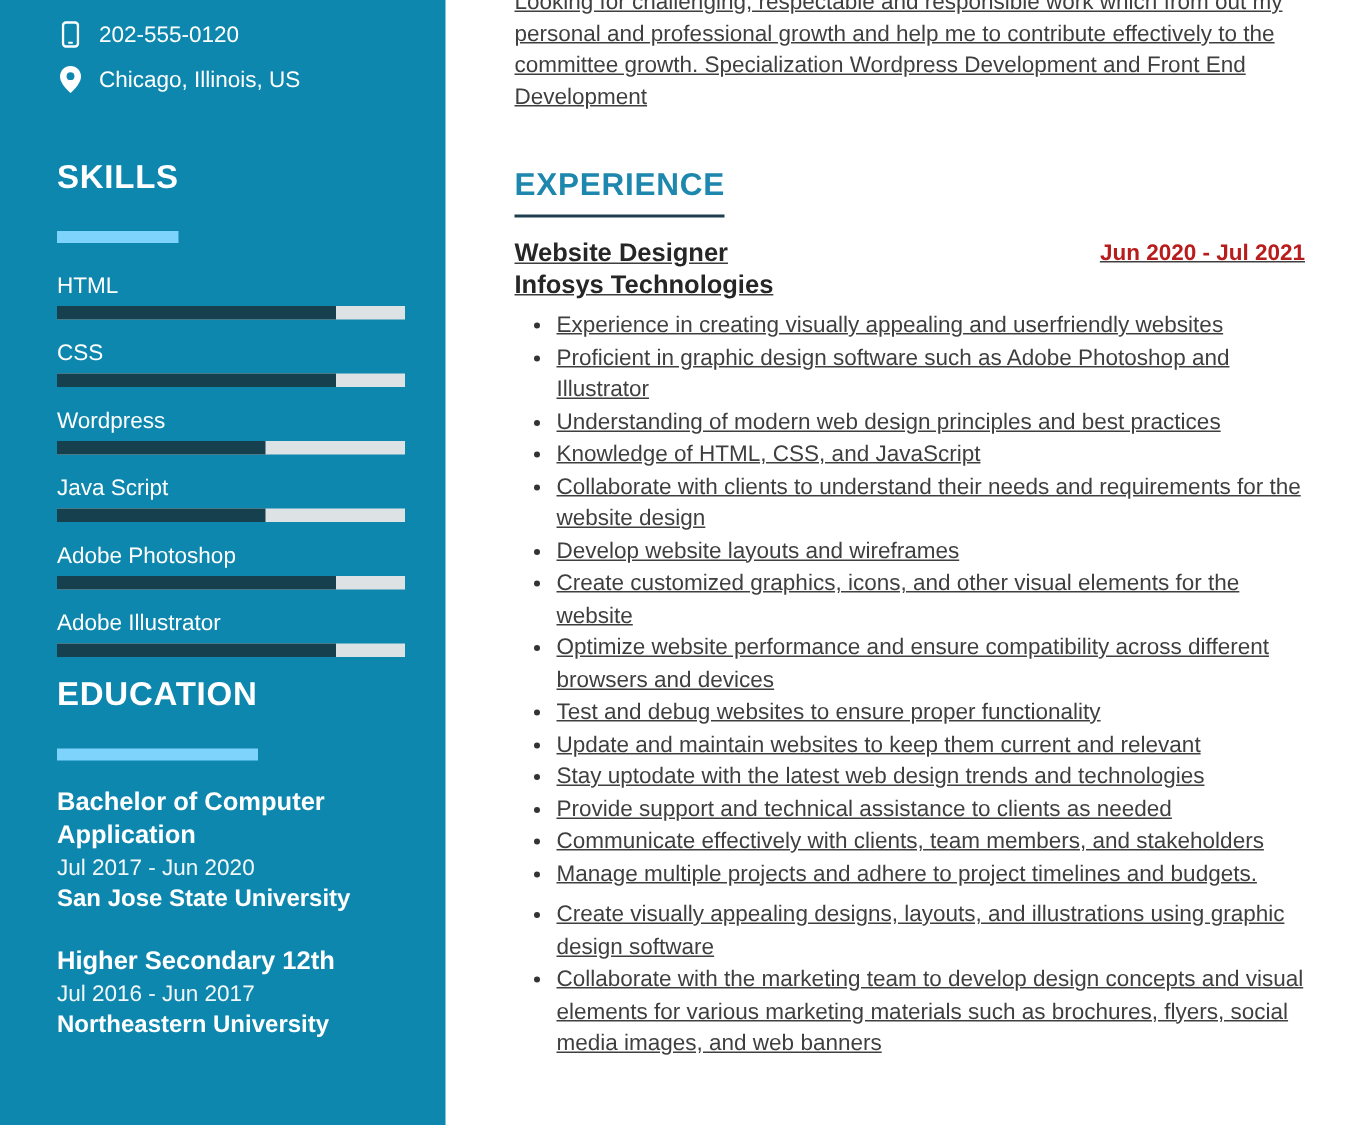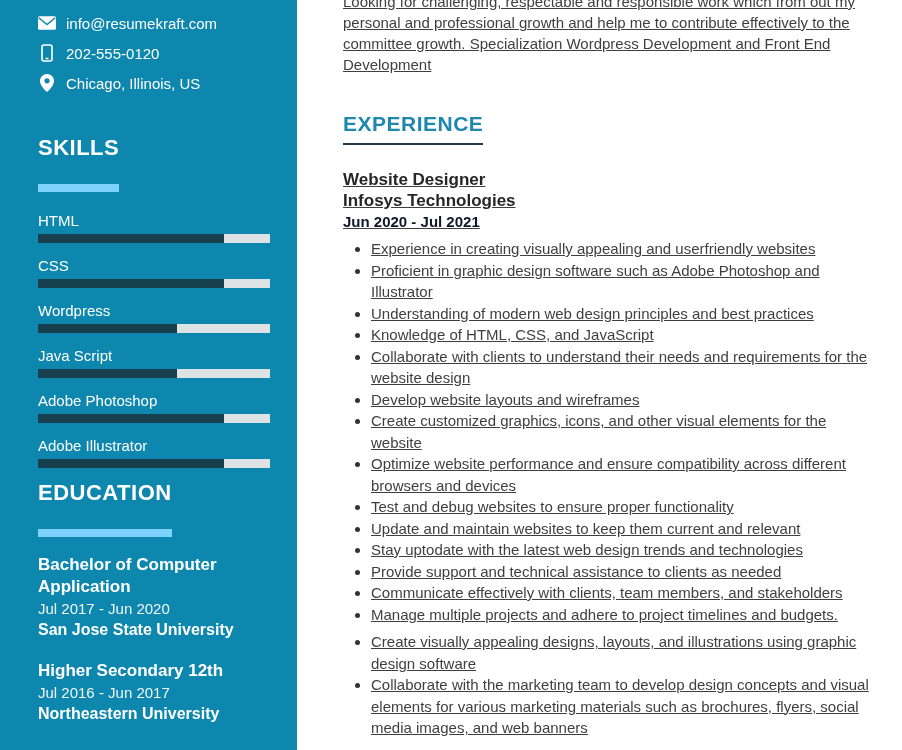--- a/index.html
+++ b/index.html
@@ -35,46 +35,37 @@
 
   
   .main { flex:1; padding:0 32px 0 46px; color:#3f3f3f;text-decoration:underline; }
   .summary { margin-top:-9px; font-size:15px; line-height:21px; color:#3f3f3f; }
 
   .main-heading { display:inline-block; margin-top:38px; font-size:21px; font-weight:bold;
                   color:#1d87ae; letter-spacing:0.5px; line-height:1; padding-bottom:9px;
                   border-bottom:2px solid #1e3e4e; }
 
   .job-header { display:flex; justify-content:space-between; align-items:flex-start; }
-  .job1-header { margin-top:24px;flex-direction:column; }
+  .job1-header { margin-top:13px; }
   .job2-header { margin-top:17px; }
   .job-role, .job-company { font-size:17px; font-weight:bold; line-height:21px; color:#262626; }
-  .job-dates { font-size:15px; font-weight:bold; color:#0f172a; line-height:21px; white-space:nowrap; }
+  .job-dates { font-size:15px; font-weight:bold; color:#b91c1c; line-height:21px; white-space:nowrap; }
 
   ul.bullets { margin-top:6px; padding-left:28px; list-style:disc; }
   ul.bullets li { font-size:15px; line-height:21.5px; color:#3f3f3f; }
   ul.bullets li::marker { color:#333; }
 </style>
 </head>
 <body>
 
 <div class="page">
 
   <div class="sidebar">
 
     <div>
-      <div class="contact-row">
-        <span class="cicon">
-          <svg width="18" height="14" viewBox="0 0 24 18">
-            <rect x="0" y="0" width="24" height="18" rx="2" fill="#ffffff"></rect>
-            <path d="M1 2 L12 11 L23 2" fill="none" stroke="#0e87ae" stroke-width="2"></path>
-          </svg>
-        </span>
-        <span class="ctext">info@resumekraft.com</span>
-      </div>
       <div class="contact-row">
         <span class="cicon">
           <svg width="12" height="18" viewBox="0 0 12 18">
             <rect x="1" y="1" width="10" height="16" rx="2" fill="none" stroke="#ffffff" stroke-width="1.6"></rect>
             <line x1="4.5" y1="14.5" x2="7.5" y2="14.5" stroke="#ffffff" stroke-width="1.4"></line>
           </svg>
         </span>
         <span class="ctext">202-555-0120</span>
       </div>
       <div class="contact-row">

